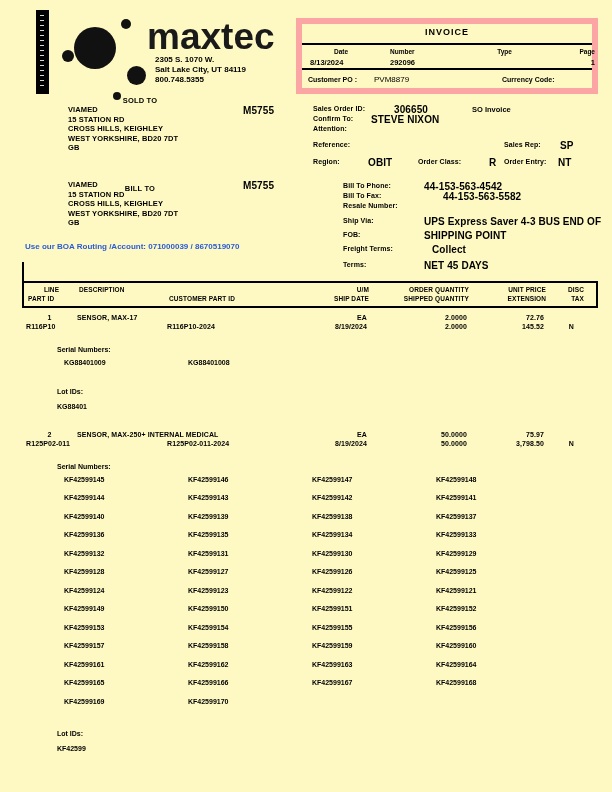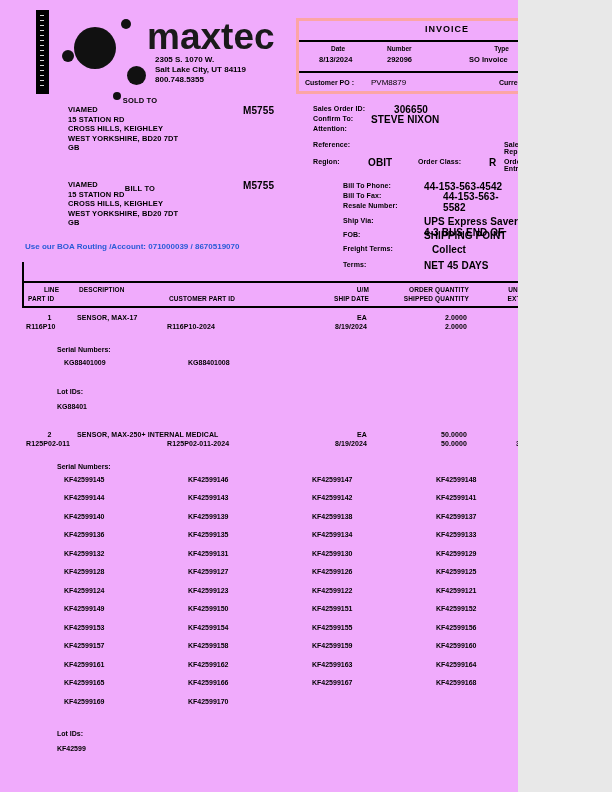--- a/index.html
+++ b/index.html
@@ -1,16 +1,16 @@
 <!DOCTYPE html>
 <html><head>
 <meta charset="utf-8">
 <style>
   html,body{margin:0;padding:0;background:#e8e8e8;}
-  .page{position:relative;width:518px;height:792px;background:#f0abfc;
+  .page{position:relative;width:612px;height:792px;background:#fef9c3;
         font-family:"Liberation Sans",sans-serif;color:#000;overflow:hidden;}
   .abs{position:absolute;}
   .lbl{font-weight:bold;font-size:7px;letter-spacing:.1px;}
   .val{font-weight:bold;font-size:10px;letter-spacing:.1px;}
 
   
   .edge-bar{left:36px;top:10px;width:13px;height:84px;background:#000;}
   .edge-bar .marks{position:absolute;left:4px;top:5px;bottom:5px;width:4px;
     background:repeating-linear-gradient(to bottom,rgba(255,255,255,.85) 0 1px,transparent 1px 5px);}
 
@@ -20,21 +20,21 @@
   .dot-big{left:19px;top:17px;width:42px;height:42px;}
   .dot-top{left:66px;top:9px;width:10px;height:10px;}
   .dot-left{left:7px;top:40px;width:12px;height:12px;}
   .dot-br{left:72px;top:56px;width:19px;height:19px;}
   .dot-bot{left:58px;top:82px;width:8px;height:8px;}
   .wordmark{position:absolute;left:92px;top:6px;font-size:37px;font-weight:bold;
     letter-spacing:0px;color:#1a1a1a;}
   .logo-addr{position:absolute;left:100px;top:45px;font-size:8px;font-weight:bold;line-height:10px;}
 
   
-  .inv-box{left:296px;top:18px;width:302px;height:76px;border:3px solid #fca5a5;box-sizing:border-box;}
+  .inv-box{left:296px;top:18px;width:302px;height:76px;border:6px solid #fca5a5;box-sizing:border-box;}
   .inv-title{height:16px;border-bottom:2px solid #000;text-align:center;
     font-weight:bold;font-size:9px;letter-spacing:1px;padding-top:3px;}
   .inv-grid{display:grid;grid-template-columns:78px 72px 105px 43px;padding-top:3px;}
   .inv-grid .h{font-size:6.5px;font-weight:bold;}
   .inv-grid .v{font-size:7.5px;font-weight:bold;padding-top:3px;}
   .inv-po-row{position:absolute;left:0;right:0;bottom:0;height:18px;border-top:2px solid #000;
     display:flex;align-items:center;}
   .inv-po-row .po-lbl{font-size:7px;font-weight:bold;margin-left:6px;width:66px;}
   .inv-po-row .po-val{font-size:8px;font-weight:normal;width:128px;}
   .inv-po-row .cc-lbl{font-size:7px;font-weight:bold;}
@@ -94,23 +94,23 @@
       </div>
   </div>
 
   <div class="abs inv-box">
     <div class="inv-title">INVOICE</div>
     <div class="inv-grid">
       <div class="h c-center">Date</div>
       <div class="h" style="padding-left:10px;">Number</div>
       <div class="h c-center">Type</div>
       <div class="h c-right" style="padding-right:5px;">Page</div>
-      <div class="v" style="padding-left:20px;">8/13/2024</div>
+      <div class="v" style="padding-left:8px;">8/13/2024</div>
       <div class="v" style="padding-left:10px;">292096</div>
-      <div class="v" style="padding-left:20px;">SO Invoice</div>
+      <div class="v" style="padding-left:20px;margin-top:47px;">SO Invoice</div>
       <div class="v c-right" style="padding-right:5px;">1</div>
     </div>
     <div class="inv-po-row">
       <span class="po-lbl">Customer PO :</span>
       <span class="po-val">PVM8879</span>
       <span class="cc-lbl">Currency Code:</span>
       <span></span>
     </div>
   </div>
 

